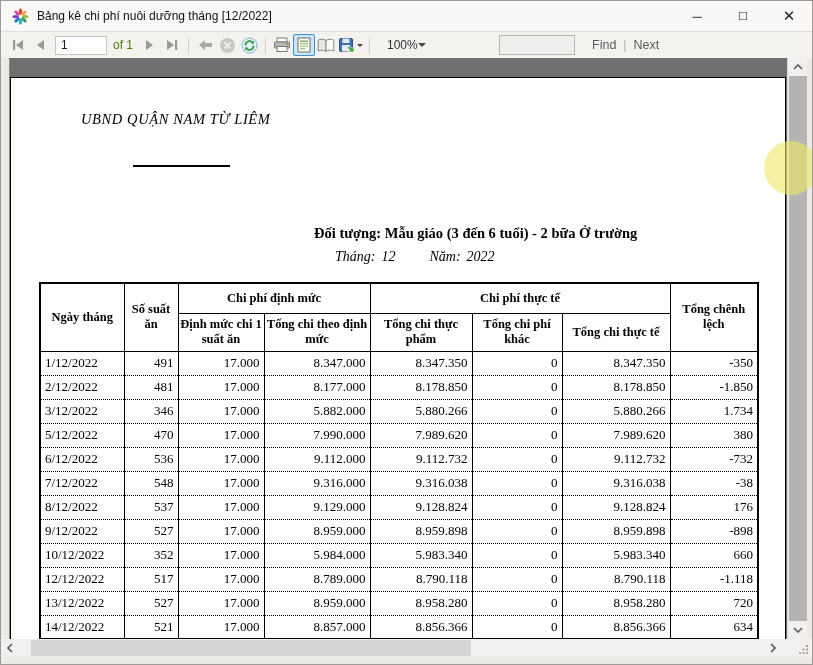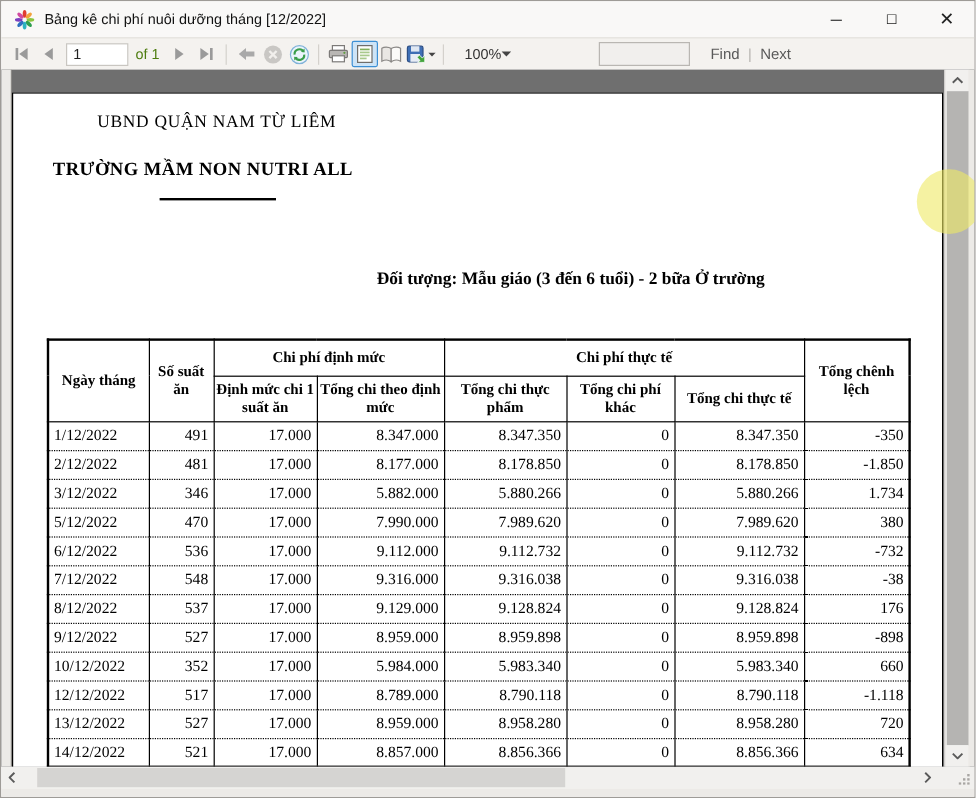--- a/index.html
+++ b/index.html
@@ -31,21 +31,21 @@
   .link-label { font-size:12.5px; color:#595959; margin:0 7px; white-space:nowrap; }
   .link-sep { color:#b5b2ae; font-size:12px; }
 
   
   .viewer { position:absolute; top:57px; left:0; width:811px; height:581px; background:#6f6f6f; overflow:hidden; }
   .left-strip { position:absolute; left:0; top:0; width:9px; height:100%; background:#eceae7; border-right:1px solid #8c8a87; }
   .right-strip { position:absolute; right:0; top:0; width:5px; height:100%; background:#eceae7; }
 
   .page { position:absolute; left:9px; top:19px; width:776px; height:1100px; background:#fff; border:1px solid #000; font-family:"Liberation Serif", serif; color:#000; }
 
-  .org1 { position:absolute; left:70px; top:16px; font-size:14.5px; letter-spacing:0.6px; }
+  .org1 { position:absolute; left:70px; top:33px; font-size:14.5px; letter-spacing:0.6px;font-style:italic; }
   .org2 { position:absolute; left:33px; top:55px; font-size:15.5px; font-weight:bold; letter-spacing:0.4px; }
   .org-rule { position:absolute; left:122px; top:87px; width:97px; height:2px; background:#000; }
   .rpt-title { position:absolute; left:266px; top:101px; font-size:17px; font-weight:bold; letter-spacing:0.5px; }
   .subject-line { position:absolute; left:303px; top:147px; font-size:14.5px; font-weight:bold; white-space:nowrap; }
   .month-line { position:absolute; left:324px; top:171px; font-size:14px; font-style:italic; white-space:nowrap; }
   .month-line .gap { display:inline-block; width:34px; }
   .month-line .v { margin-left:6px; }
 
   
   table.rpt { position:absolute; left:28px; top:204px; width:718px; border-collapse:collapse; table-layout:fixed; font-family:"Liberation Serif", serif; }
@@ -212,25 +212,27 @@
     <span class="link-label">Find</span>
     <span class="link-sep">|</span>
     <span class="link-label">Next</span>
   </div>
 
   <div class="viewer">
     <div class="left-strip"></div>
 
     <div class="page">
       <div class="org1">UBND QUẬN NAM TỪ LIÊM</div>
-      <div class="org2">TRƯỜNG MẦM NON NUTRI ALL</div>
       <div class="org-rule"></div>
       <div class="subject-line">
         <span>Đối tượng:</span>
         <span>Mẫu giáo (3 đến 6 tuổi) - 2 bữa Ở trường</span>
+      </div>
+      <div class="month-line">
+        <span>Tháng:</span><span class="v">12</span><span class="gap"></span><span>Năm:</span><span class="v">2022</span>
       </div>
 
       <table class="rpt">
         <colgroup>
             <col class="c1">
             <col class="c2">
             <col class="c3">
             <col class="c4">
             <col class="c5">
             <col class="c6">

